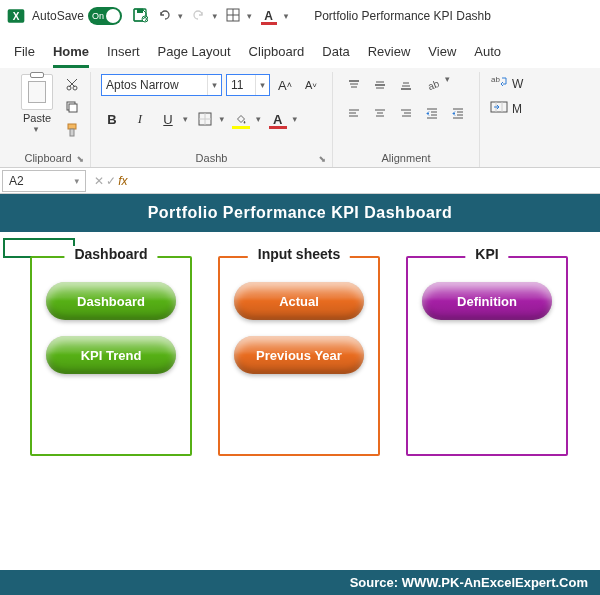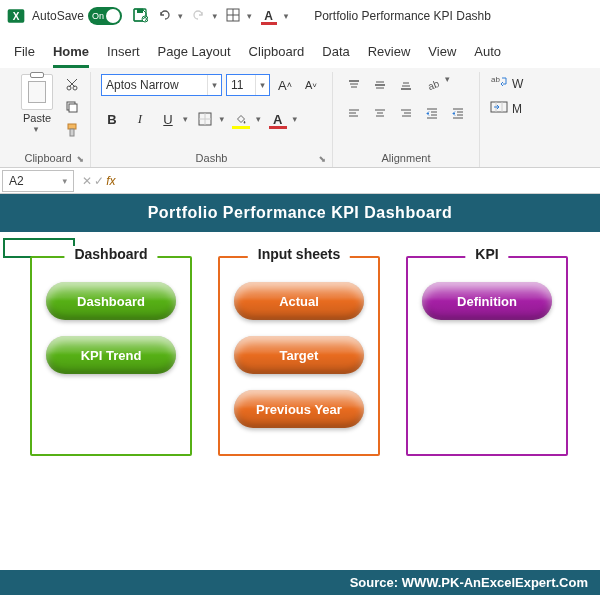--- a/index.html
+++ b/index.html
@@ -45,21 +45,21 @@
 
   .fontrow2{display:flex;gap:6px;align-items:center;margin-top:6px;}
   .fbtn{width:22px;height:22px;display:flex;align-items:center;justify-content:center;font-size:13px;}
   .color-strip{position:absolute;bottom:1px;left:2px;right:2px;height:3px;}
 
   .alignrow{display:flex;gap:4px;}
   .alignrow .fbtn{width:22px;}
 
   
   .fxbar { display:flex; align-items:center; height:26px; border-bottom:1px solid #d0d0d0; background:#fff;}
-  .namebox{width:72px;border:1px solid #c0c0c0;height:22px;margin:4px 2px;padding:0 6px;display:flex;align-items:center;font-size:12px;}
+  .namebox{width:84px;border:1px solid #c0c0c0;height:22px;margin:4px 2px;padding:0 6px;display:flex;align-items:center;font-size:12px;}
   .namebox .dd2{margin-left:auto;font-size:9px;color:#888;}
   .fxbtns{display:flex;gap:2px;padding:0 6px;align-items:center;color:#aaa;font-size:12px;}
   .fxinput{flex:1;height:22px;border:none;font-size:12px;padding:0 4px;}
 
   
   .sheet-area{position:relative; height:401px; overflow:hidden; background:#fff;}
   .dash-header{background:#1e5f74;color:#fff;font-size:16px;font-weight:700;text-align:center;padding:10px 0;font-family:Arial,sans-serif;letter-spacing:0.5px;}
   .cell-sel{position:absolute;top:44px;left:3px;width:72px;height:20px;border:2px solid #0f7b3e;background:#fff;}
 
   .panels{display:flex;gap:26px;padding:24px 32px 12px 30px;justify-content:space-between;}
@@ -334,21 +334,20 @@
 
   <div class="panels">
     <div class="panel green">
       <div class="panel-title">Dashboard</div>
       <div class="pill green">Dashboard</div>
       <div class="pill green">KPI Trend</div>
     </div>
     <div class="panel orange">
       <div class="panel-title">Input sheets</div>
       <div class="pill orange">Actual</div>
-      <div class="pill orange">Target</div>
       <div class="pill orange">Previous Year</div>
     </div>
     <div class="panel purple">
       <div class="panel-title">KPI</div>
       <div class="pill purple">Definition</div>
     </div>
   </div>
 
   <div class="source-strip">Source: WWW.PK-AnExcelExpert.Com</div>
 </div>

